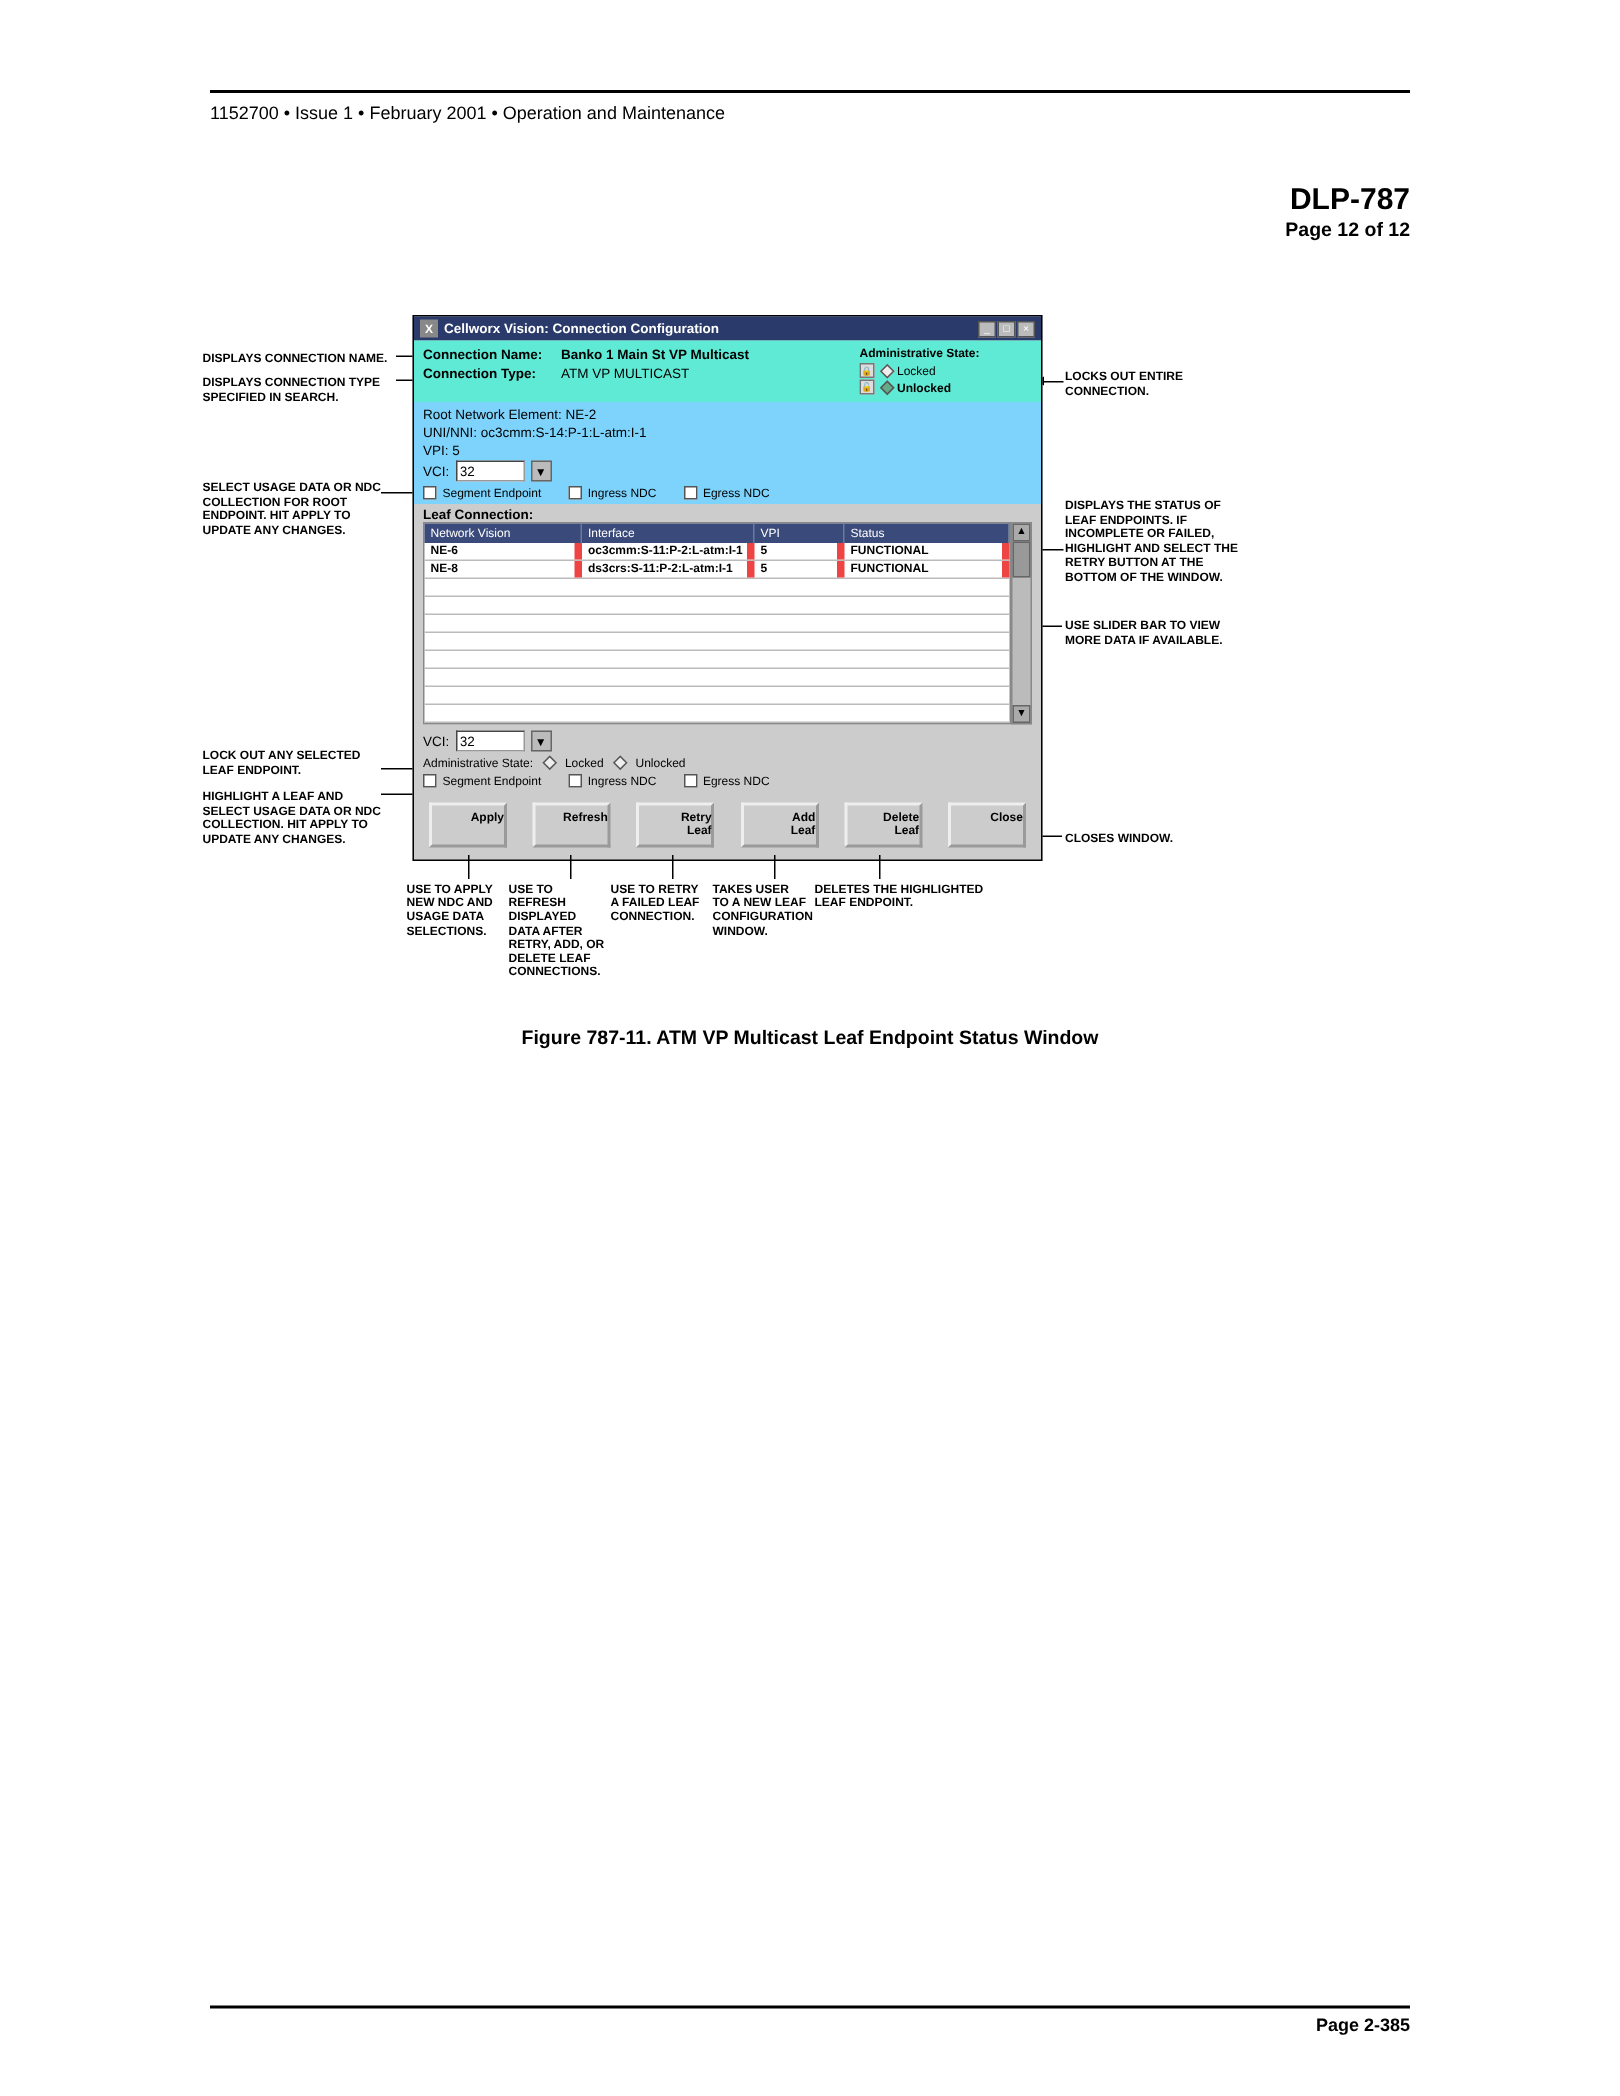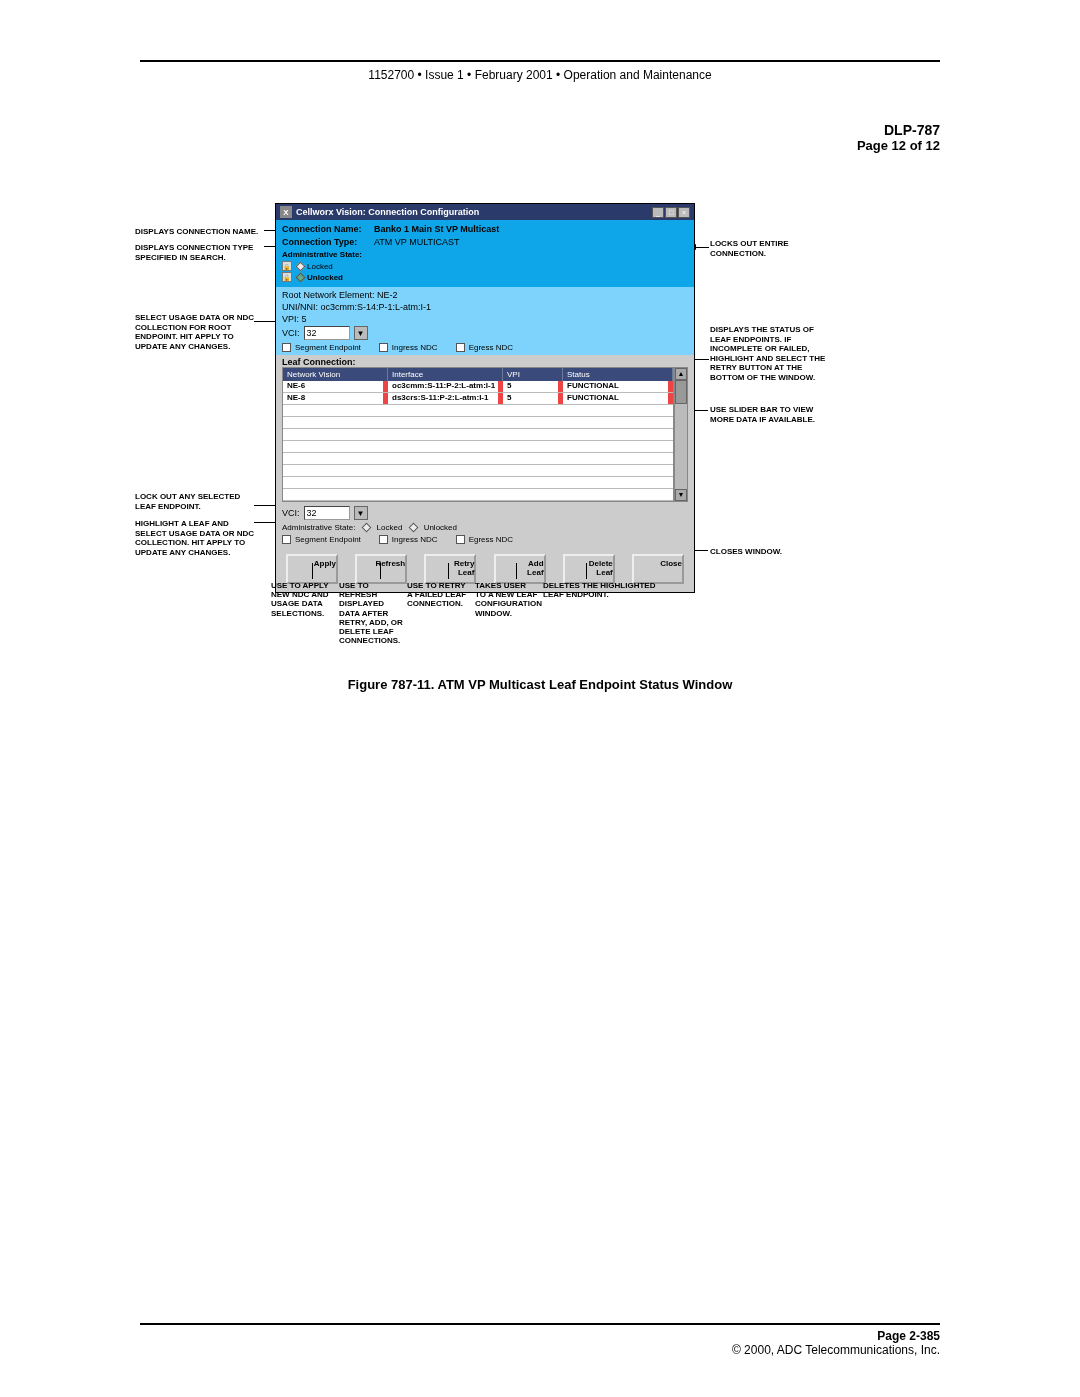--- a/index.html
+++ b/index.html
@@ -1,35 +1,35 @@
 <!DOCTYPE html>
 <html><head>
 <meta charset="utf-8">
 <style>
   * { box-sizing: border-box; margin: 0; padding: 0; }
   body { font-family: Arial, Helvetica, sans-serif; background: #fff; width: 1080px; height: 1397px; position: relative; }
   .page { position: relative; padding: 60px 140px 40px 140px; }
   .header-line { border-top: 2px solid #000; margin-bottom: 6px; }
-  .header-text { text-align: center; font-size: 12px; margin-bottom: 40px; }
-  .dlp { text-align: right; font-weight: bold; font-size: 14px; }
+  .header-text { text-align: left; font-size: 12px; margin-bottom: 40px; }
+  .dlp { text-align: right; font-weight: bold; font-size: 20px; }
   .page-of { text-align: right; font-weight: bold; font-size: 13px; margin-bottom: 50px; }
   .figure-area { position: relative; height: 450px; margin-bottom: 20px; }
   .callout { position: absolute; font-size: 8px; font-weight: bold; line-height: 1.2; font-family: Arial; }
   .callout-right { text-align: left; }
   .arrow-line { position: absolute; background: #000; height: 1px; }
   .arrow-line-v { position: absolute; background: #000; width: 1px; }
   .arrow-head-r { position: absolute; width: 0; height: 0; border-top: 3px solid transparent; border-bottom: 3px solid transparent; border-left: 6px solid #000; }
   .arrow-head-l { position: absolute; width: 0; height: 0; border-top: 3px solid transparent; border-bottom: 3px solid transparent; border-right: 6px solid #000; }
   .window { position: absolute; left: 135px; top: 0; width: 420px; background: #ccc; border: 1px solid #000; font-size: 9px; font-family: Arial; }
   .titlebar { background: #2a3a6a; color: #fff; padding: 2px 4px; display: flex; align-items: center; }
   .tb-x { background: #888; color: #fff; width: 12px; height: 12px; font-size: 8px; display: inline-flex; align-items: center; justify-content: center; margin-right: 4px; font-weight: bold; }
   .tb-title { flex: 1; font-weight: bold; font-size: 9px; }
   .tb-btns { display: flex; gap: 1px; }
   .tb-btn { width: 12px; height: 11px; background: #bbb; border: 1px solid #555; font-size: 7px; display:inline-flex; align-items:center; justify-content:center;}
-  .panel { padding: 4px 6px; background: #0ea5e9; flex-direction: column; }
+  .panel { padding: 4px 6px; background: #5eead4; }
   .field-row { display: flex; align-items: center; margin-bottom: 3px; font-size: 9px; }
   .field-label { font-weight: bold; min-width: 92px; }
   .field-value { font-weight: bold; }
   .top-section { display: flex; }
   .top-left { flex: 1; }
   .admin-panel { width: 115px; font-size: 8px; }
   .admin-title { font-weight: bold; margin-bottom: 2px; }
   .admin-opt { display: flex; align-items: center; gap: 3px; margin-bottom: 1px; }
   .diamond { width: 7px; height: 7px; transform: rotate(45deg); border: 1px solid #555; background: #eee; display:inline-block; }
   .diamond.sel { background: #6a8; }
@@ -268,14 +268,13 @@
 
   </div>
 
   <div class="figure-caption">Figure 787-11. ATM VP Multicast Leaf Endpoint Status Window</div>
 
 </div>
 
 <div class="footer">
   <div class="footer-line"></div>
   <div class="footer-page">Page 2-385</div>
-  <div>© 2000, ADC Telecommunications, Inc.</div>
 </div>
 
 </body></html>

